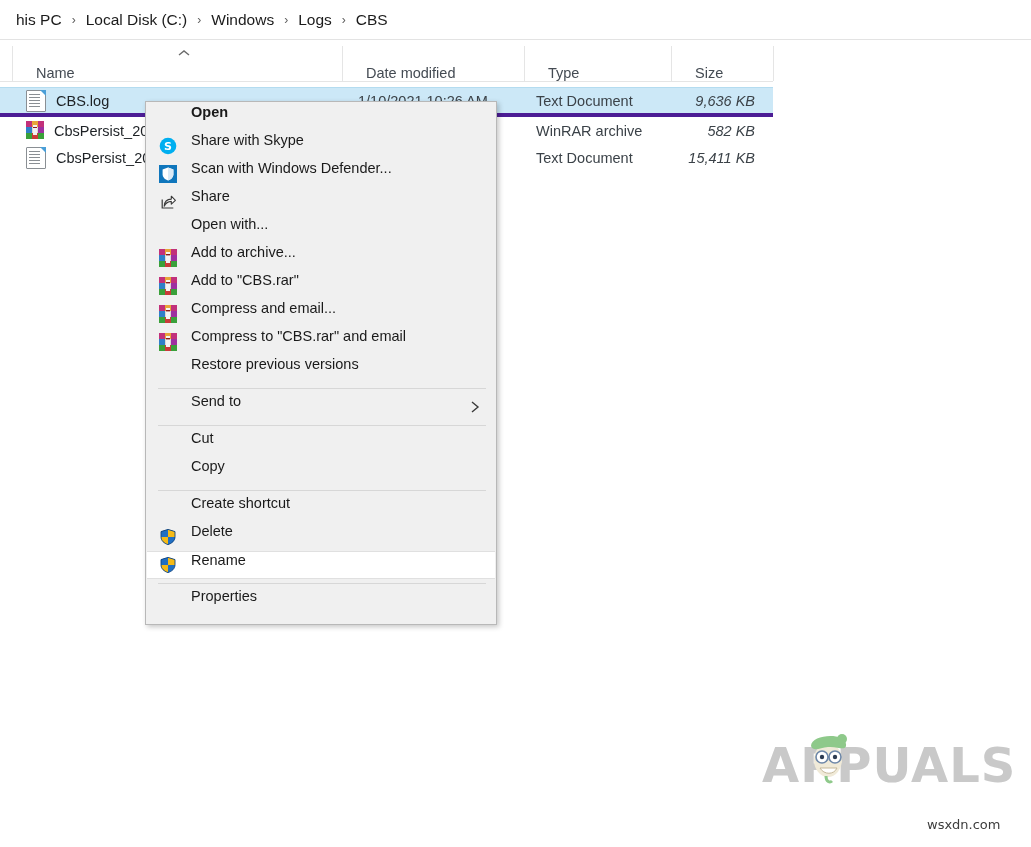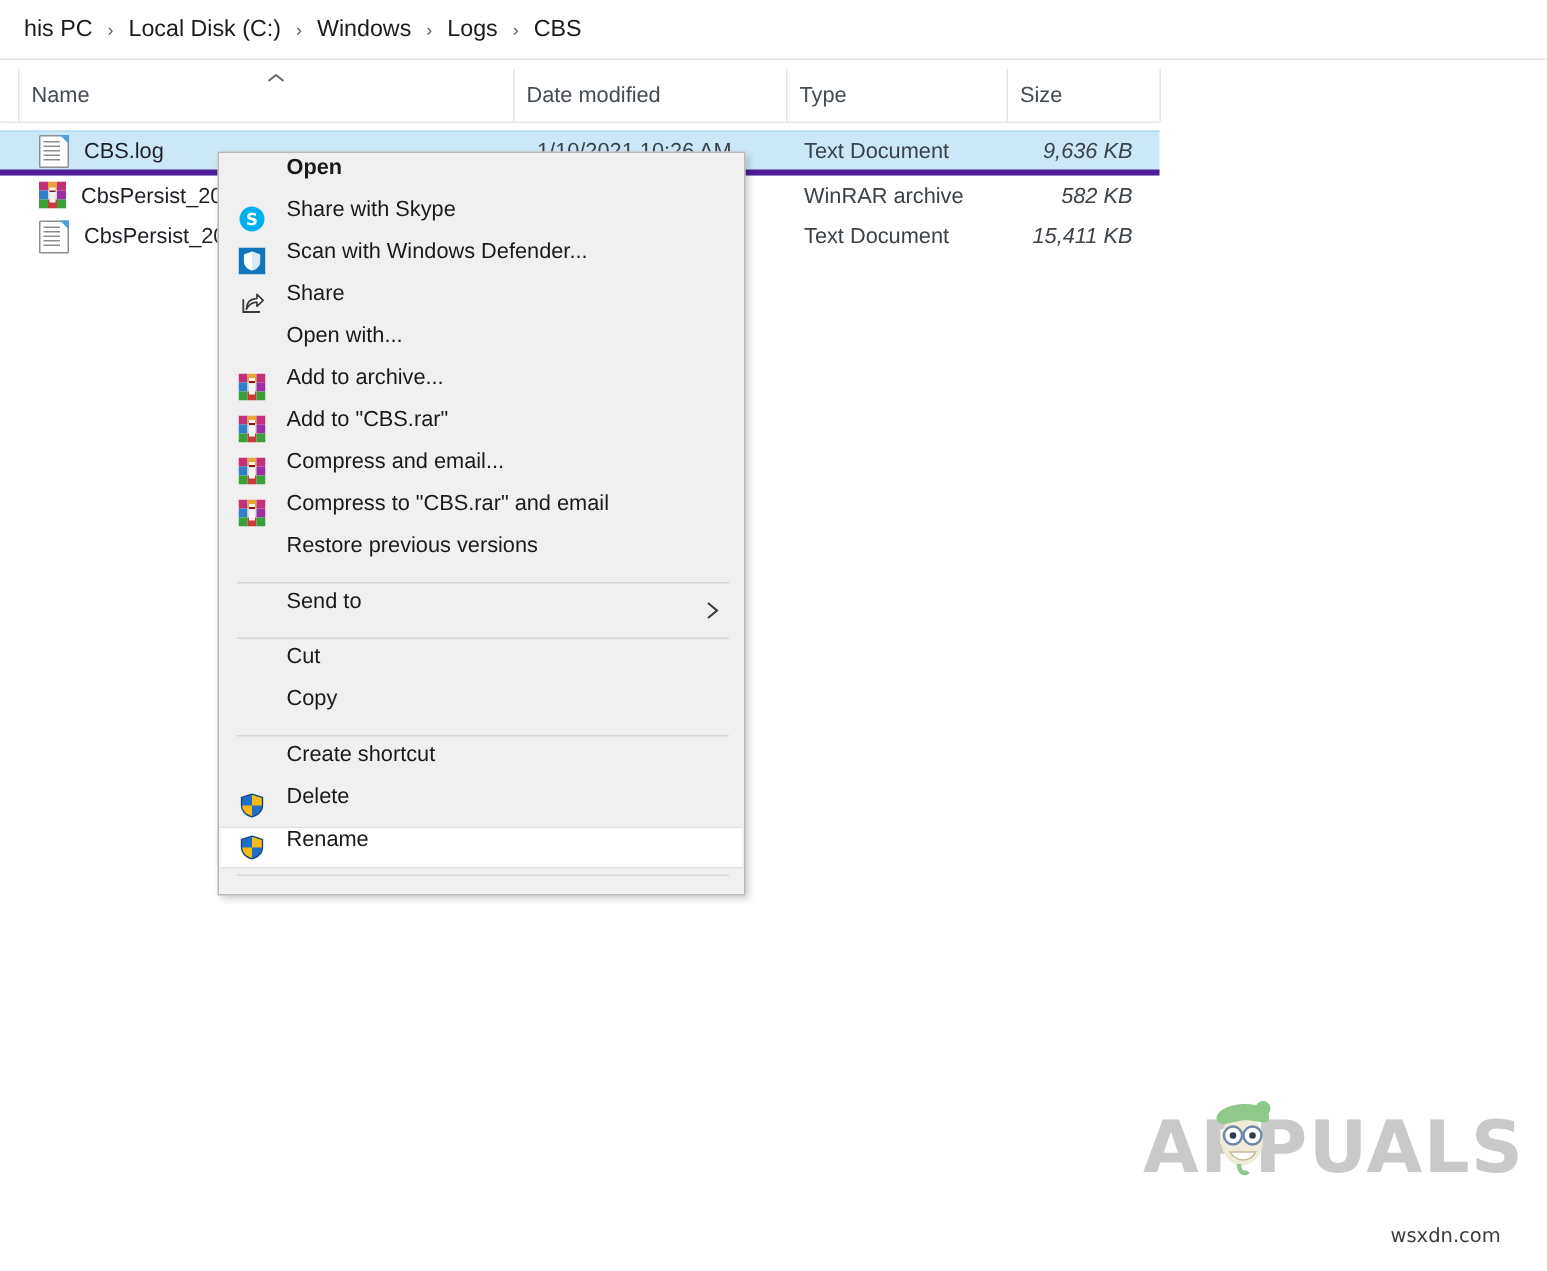--- a/index.html
+++ b/index.html
@@ -52,26 +52,26 @@
     left: 0; top: 46px;
     width: 1031px; height: 35px;
     background: #ffffff;
     box-sizing: border-box;
   }
   #column-header-row .col-head {
     position: absolute;
     top: 0;
     height: 35px;
     display: flex;
-    align-items: center;
+    align-items: flex-end;
     font-size: 14.5px;
     color: #444b53;
     box-sizing: border-box;
     border-left: 1px solid #e5e5e5;
-    padding-left: 8px;
+    padding-left: 23px;
   }
   .col-name  { left: 12px;  width: 334px; }
   .col-date  { left: 342px; width: 178px; }
   .col-type  { left: 524px; width: 147px; }
   .col-size  { left: 671px; width: 102px; }
   #col-head-right-edge {
     position: absolute;
     left: 773px; top: 46px;
     width: 1px; height: 35px;
     background: #e5e5e5;
@@ -500,20 +500,23 @@
         <path d="M9 1.4 L16 3.6 V9 H9 Z" fill="#f5ba16"></path>
         <path d="M2 9 H9 V16.6 C5.1 15.4 2 12.6 2 9 Z" fill="#f5ba16"></path>
         <path d="M9 1.4 L16 3.6 V8.8 C16 12.6 12.9 15.4 9 16.6 C5.1 15.4 2 12.6 2 8.8 V3.6 Z" fill="none" stroke="#11447e" stroke-width="0.9"></path>
       </svg>
     </span>
     <span>Rename</span>
   </div>
 
   <div class="menu-sep"></div>
 
+  <div class="menu-item">
+    <span>Properties</span>
+  </div>
 
   <div id="menu-pad-bottom"></div>
 </div>
 
 <div id="watermark">
   <span id="watermark-text">APPUALS</span>
   <span id="watermark-face">
     <svg width="48" height="58" viewBox="0 0 48 58">
       <ellipse cx="24" cy="34" rx="14" ry="17" fill="#f0ead8"></ellipse>
       <path d="M7 20 C7 8 41 6 42 18 C43 26 34 20 24 21 C16 22 9 26 7 20 Z" fill="#8ec98a"></path>

